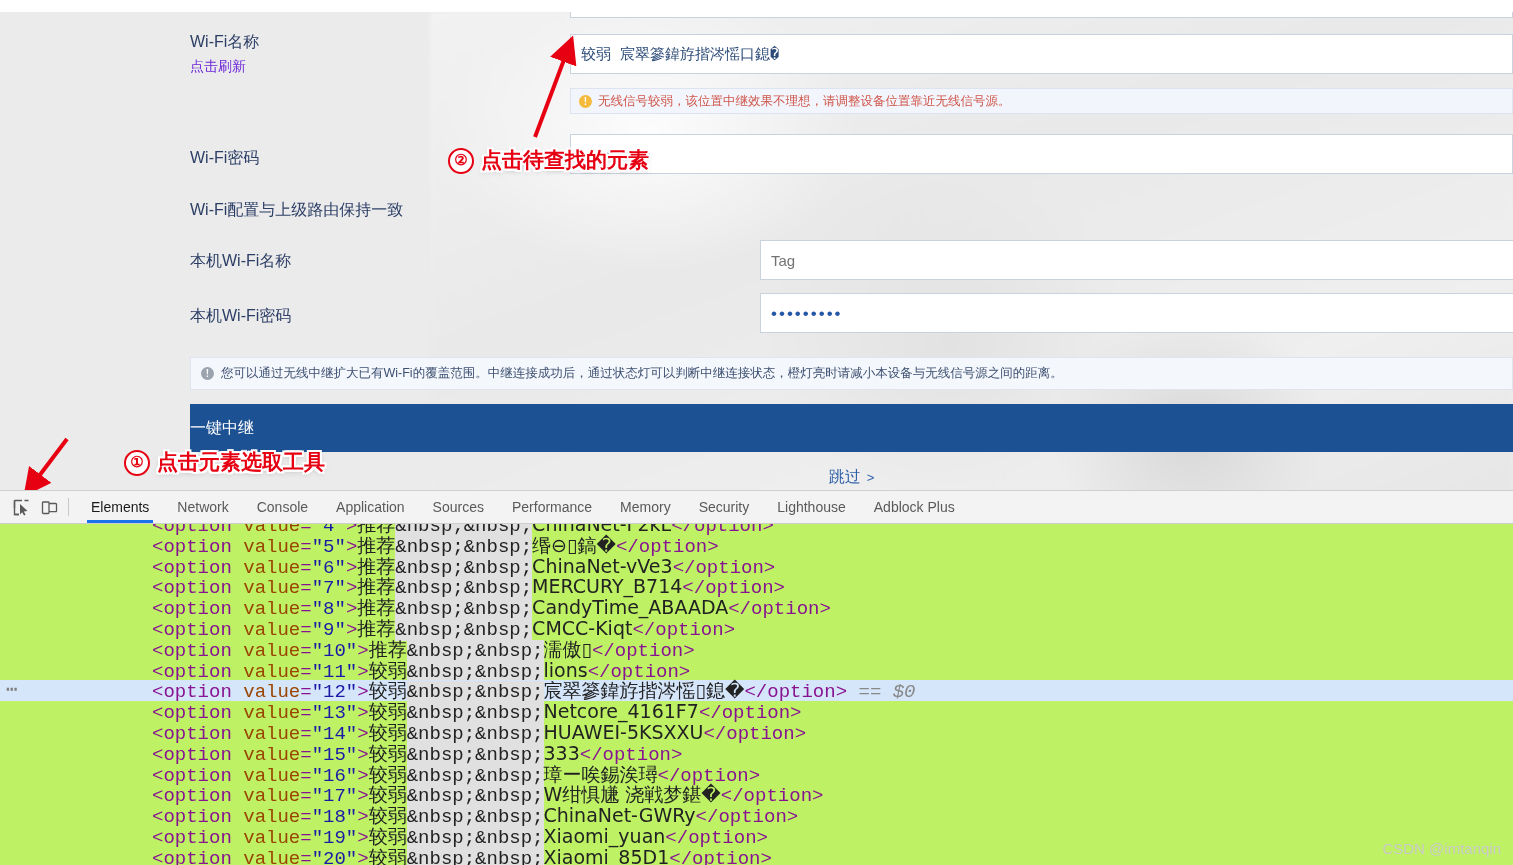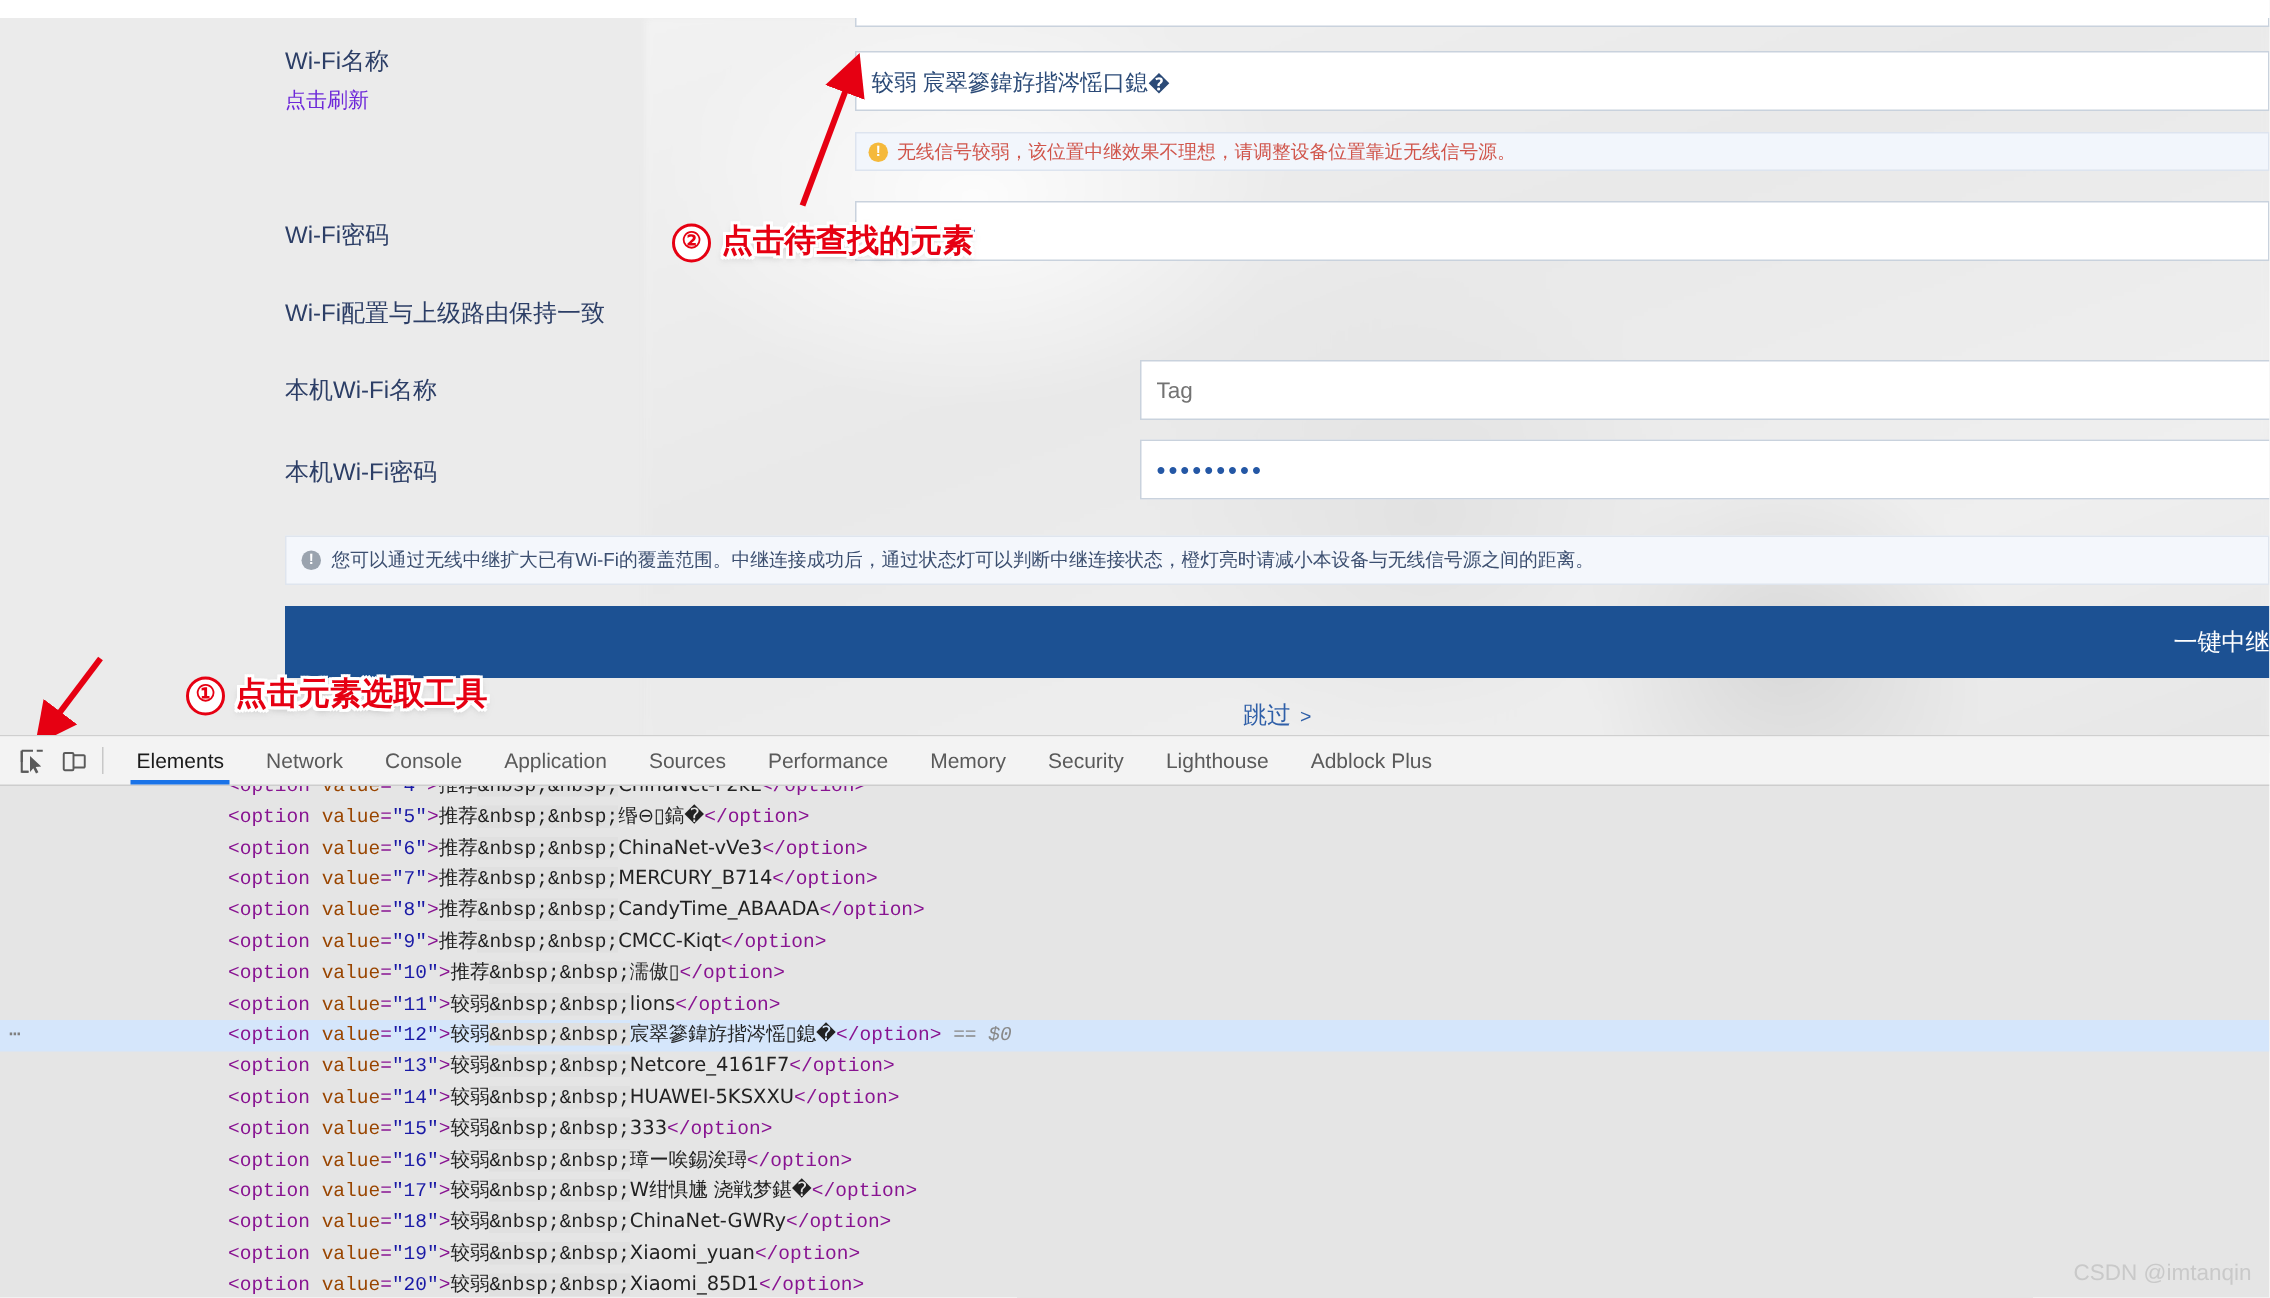--- a/index.html
+++ b/index.html
@@ -108,21 +108,21 @@
     background: #9aa3ae;
     color: #fff; font-size: 10px; font-weight: bold;
     display: inline-flex; align-items: center; justify-content: center;
     margin-right: 7px; flex: 0 0 auto;
   }
 
   .primary-btn {
     position: absolute; left: 190px; top: 392px; width: 1323px; height: 48px;
     background: #1c5193;
     color: #ffffff;
-    display: flex; align-items: center; justify-content: flex-end;
+    display: flex; align-items: center; justify-content: flex-start;
     font-size: 16px;
     cursor: pointer;
     user-select: none;
   }
   .skip-link {
     position: absolute; left: 190px; top: 455px; width: 1323px;
     text-align: center;
     color: #2f5fa8;
     font-size: 16px;
     cursor: pointer;
@@ -195,23 +195,23 @@
   .dt-tab.active::after {
     content: "";
     position: absolute; left: 10px; right: 10px; bottom: 0;
     height: 3px; background: #1a73e8;
   }
 
   .dt-code {
     position: relative;
     height: 342px;
     overflow: hidden;
-    background: #e5e5e5;
+    background: #bef264;
     font-family: "Liberation Mono", monospace;
-    font-size: 13px;
+    font-size: 19px;
     line-height: 20.8px;
   }
   .code-line {
     position: relative;
     height: 20.8px;
     white-space: nowrap;
     padding-left: 152px;
     color: #222;
     box-sizing: border-box;
   }
@@ -249,21 +249,21 @@
     <div class="form">
 
       <div class="input-box partial-top" style="left:380px; top:-20px; width:943px; height:26px;">
         <span class="placeholder-text" style="font-size:13px;"></span>
       </div>
 
       <div class="field-row" style="top:20px;">
         <div class="field-label">Wi-Fi名称</div>
         <div class="field-sub">点击刷新</div>
       </div>
-      <div class="input-box" style="left:380px; top:22px; width:943px;">
+      <div class="input-box" style="left:380px; top:22px; width:943px;font-family:Liberation Mono, monospace;">
         <span>较弱  宸翠篸鍏斿揩涔愮口鎴�</span>
       </div>
       <div class="warn-strip" style="left:380px; top:76px; width:943px;">
         <span class="warn-dot">!</span>
         <span>无线信号较弱，该位置中继效果不理想，请调整设备位置靠近无线信号源。</span>
       </div>
 
       <div class="field-row" style="top:136px;">
         <div class="field-label">Wi-Fi密码</div>
       </div>

